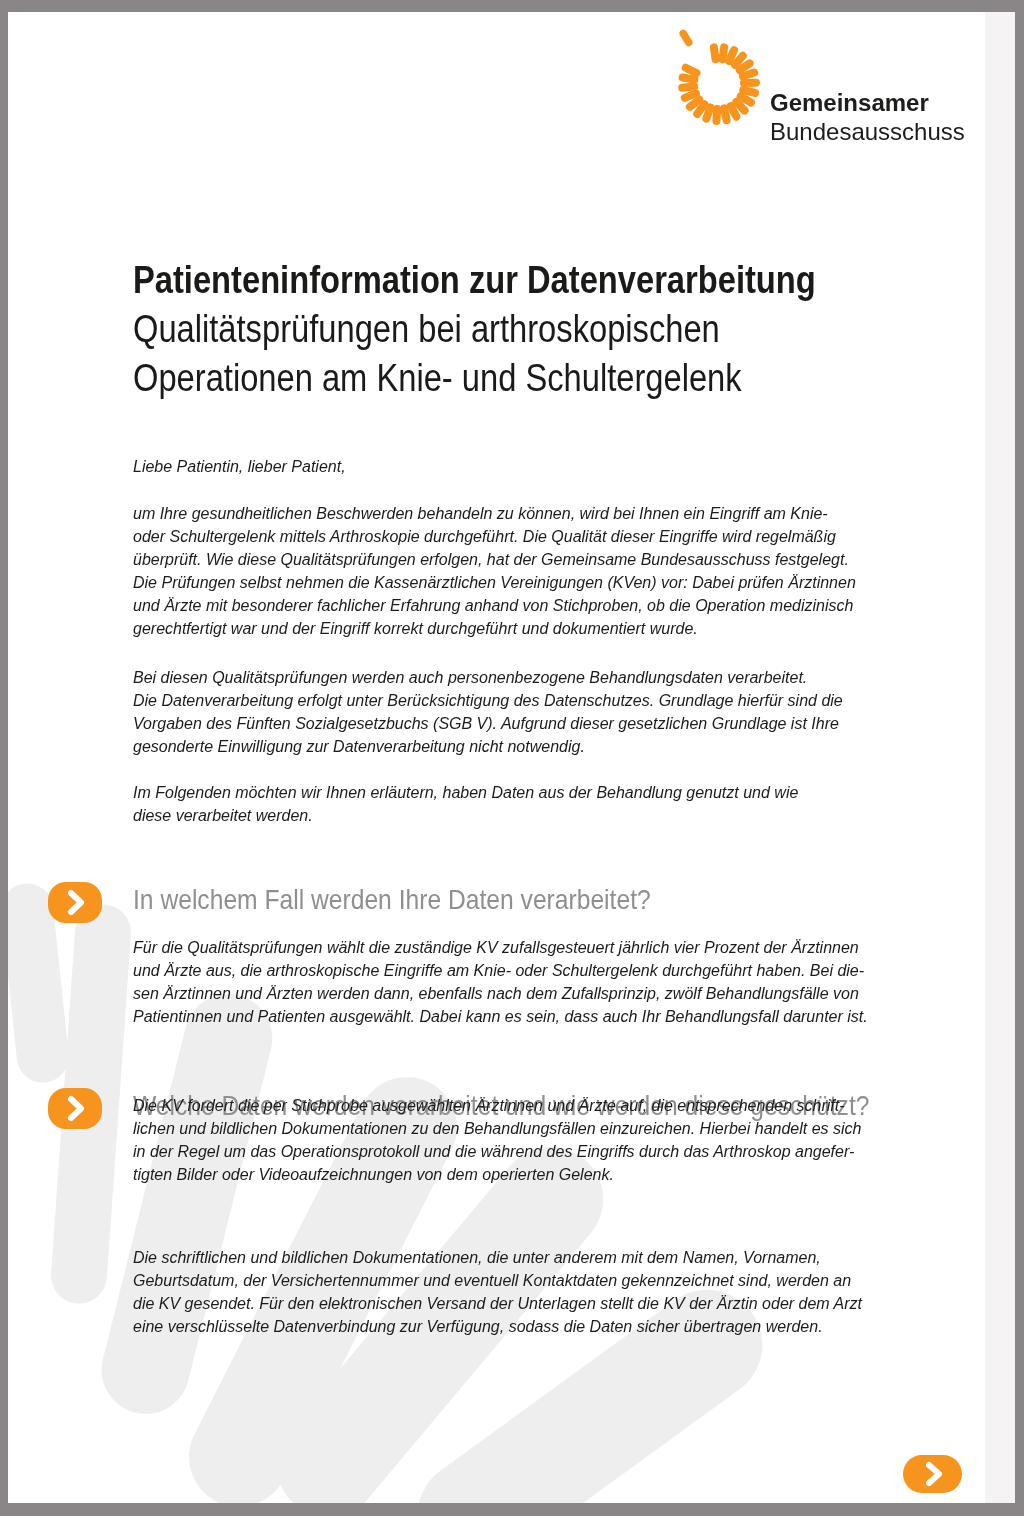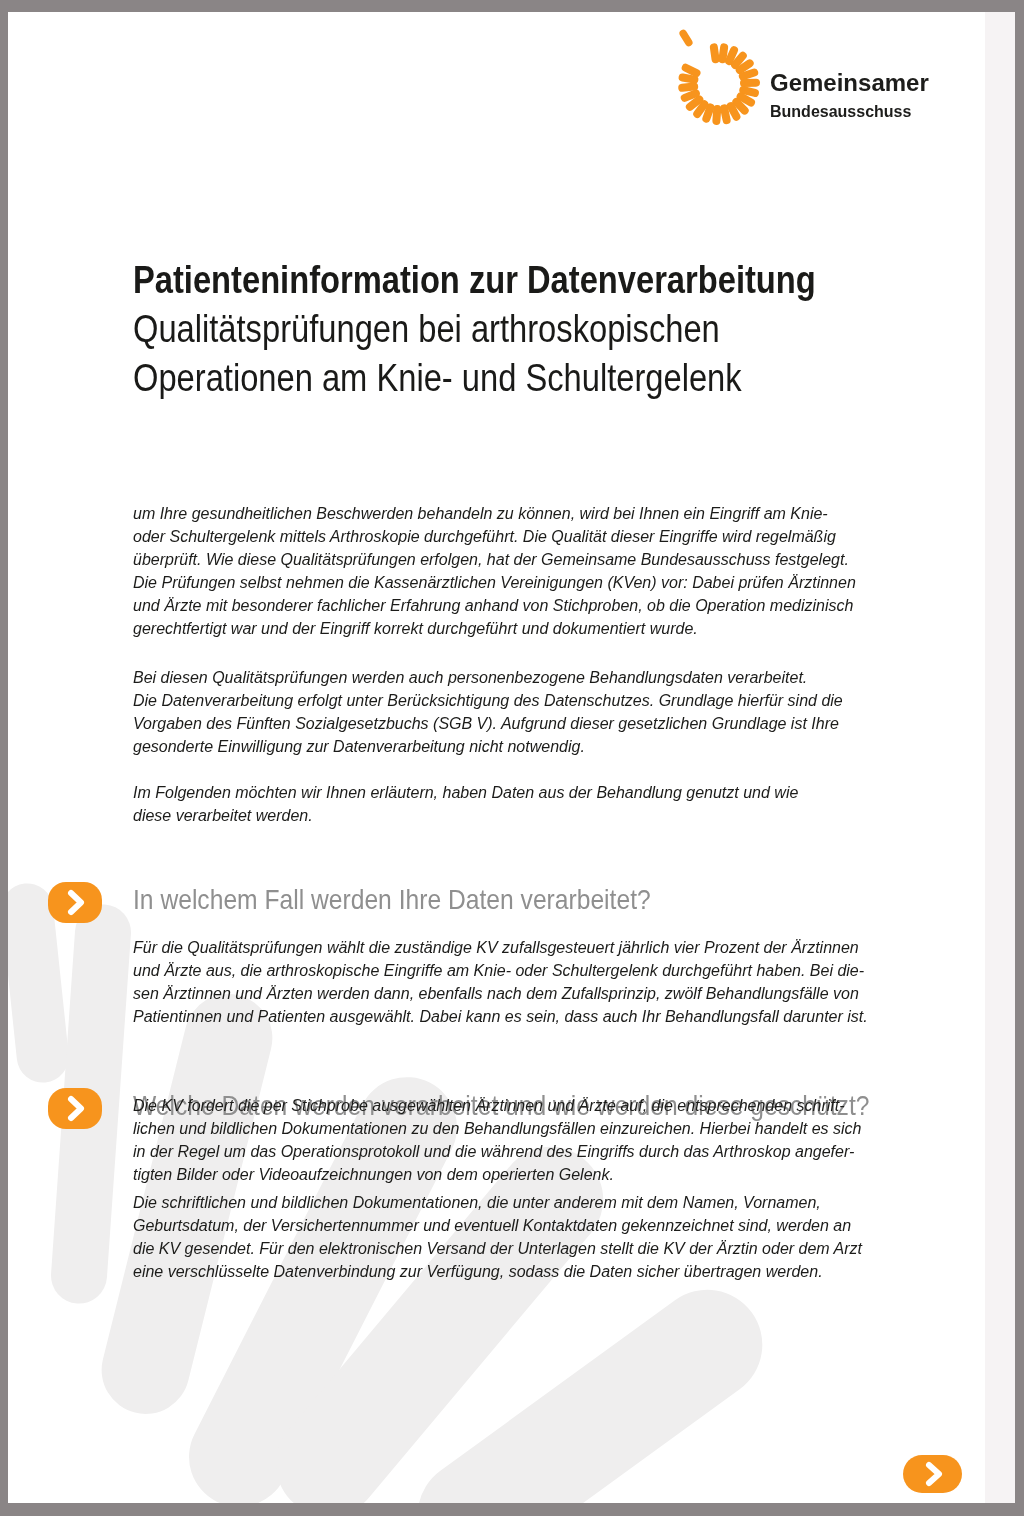--- a/index.html
+++ b/index.html
@@ -19,23 +19,23 @@
   .edge-strip{
     position:absolute; right:0; top:0; bottom:0; width:30px;
     background:#f6f3f4;
   }
   .watermark{
     position:absolute; left:0; top:0; width:1007px; height:1491px;
     pointer-events:none;
   }
   
   .logo-ring{ position:absolute; left:662px; top:14px; width:100px; height:120px; }
-  .brand-text{ position:absolute; left:762px; top:56px; line-height:29px; color:#1d1d1b; }
+  .brand-text{ position:absolute; left:762px; top:76px; line-height:29px; color:#1d1d1b; }
   .brand-line1{ font-size:24px; font-weight:bold; }
-  .brand-line2{ font-size:16px; font-weight:bold; }
+  .brand-line2{ font-size:24px; font-weight:normal; }
   
   .title-block{
     position:absolute; left:125px; top:244px;
     font-size:38px; line-height:49px; color:#1a1a18;
     transform:scaleX(0.86); transform-origin:left top;
     white-space:nowrap;
   }
   .title-block .t1{ font-weight:bold; }
   .title-block .t2{ font-weight:normal; }
   
@@ -106,20 +106,21 @@
     <div class="brand-line1">Gemeinsamer</div>
     <div class="brand-line2">Bundesausschuss</div>
   </div>
 
   <div class="title-block">
     <div class="t1">Patienteninformation zur Datenverarbeitung</div>
     <div class="t2">Qualitätsprüfungen bei arthroskopischen</div>
     <div class="t2">Operationen am Knie- und Schultergelenk</div>
   </div>
 
+  <div class="bodytext italic" style="top:443px">Liebe Patientin, lieber Patient,</div>
   <div class="bodytext italic" style="top:490px">um Ihre gesundheitlichen Beschwerden behandeln zu können, wird bei Ihnen ein Eingriff am Knie-
 oder Schultergelenk mittels Arthroskopie durchgeführt. Die Qualität dieser Eingriffe wird regelmäßig
 überprüft. Wie diese Qualitätsprüfungen erfolgen, hat der Gemeinsame Bundesausschuss festgelegt.
 Die Prüfungen selbst nehmen die Kassenärztlichen Vereinigungen (KVen) vor: Dabei prüfen Ärztinnen
 und Ärzte mit besonderer fachlicher Erfahrung anhand von Stichproben, ob die Operation medizinisch
 gerechtfertigt war und der Eingriff korrekt durchgeführt und dokumentiert wurde.</div>
   <div class="bodytext italic" style="top:654px">Bei diesen Qualitätsprüfungen werden auch personenbezogene Behandlungsdaten verarbeitet.
 Die Datenverarbeitung erfolgt unter Berücksichtigung des Datenschutzes. Grundlage hierfür sind die
 Vorgaben des Fünften Sozialgesetzbuchs (SGB V). Aufgrund dieser gesetzlichen Grundlage ist Ihre
 gesonderte Einwilligung zur Datenverarbeitung nicht notwendig.</div>
@@ -144,21 +145,21 @@
       <svg width="54" height="41" viewBox="0 0 54 41">
           <polyline points="23,11 33,20.5 23,30" fill="none" stroke="#ffffff" stroke-width="6" stroke-linecap="round" stroke-linejoin="round"></polyline>
         </svg>
     </span>
   </div>
   <div class="section-heading" style="top:1078px">Welche Daten werden verarbeitet und wie werden diese geschützt?</div>
   <div class="bodytext" style="top:1082px">Die KV fordert die per Stichprobe ausgewählten Ärztinnen und Ärzte auf, die entsprechenden schrift-
 lichen und bildlichen Dokumentationen zu den Behandlungsfällen einzureichen. Hierbei handelt es sich
 in der Regel um das Operationsprotokoll und die während des Eingriffs durch das Arthroskop angefer-
 tigten Bilder oder Videoaufzeichnungen von dem operierten Gelenk.</div>
-  <div class="bodytext" style="top:1179px">Die schriftlichen und bildlichen Dokumentationen, die unter anderem mit dem Namen, Vornamen,
+  <div class="bodytext" style="top:1234px">Die schriftlichen und bildlichen Dokumentationen, die unter anderem mit dem Namen, Vornamen,
 Geburtsdatum, der Versichertennummer und eventuell Kontaktdaten gekennzeichnet sind, werden an
 die KV gesendet. Für den elektronischen Versand der Unterlagen stellt die KV der Ärztin oder dem Arzt
 eine verschlüsselte Datenverbindung zur Verfügung, sodass die Daten sicher übertragen werden.</div>
 
   <div class="pill orange-bg" style="left: 895px; top: 1443px; width: 59px; height: 38px; border-radius: 19px; background: rgb(247, 148, 29);">
     <span>
       <svg width="59" height="38" viewBox="0 0 59 38">
           <polyline points="26,10 36,19 26,28" fill="none" stroke="#ffffff" stroke-width="6" stroke-linecap="round" stroke-linejoin="round"></polyline>
         </svg>
     </span>

